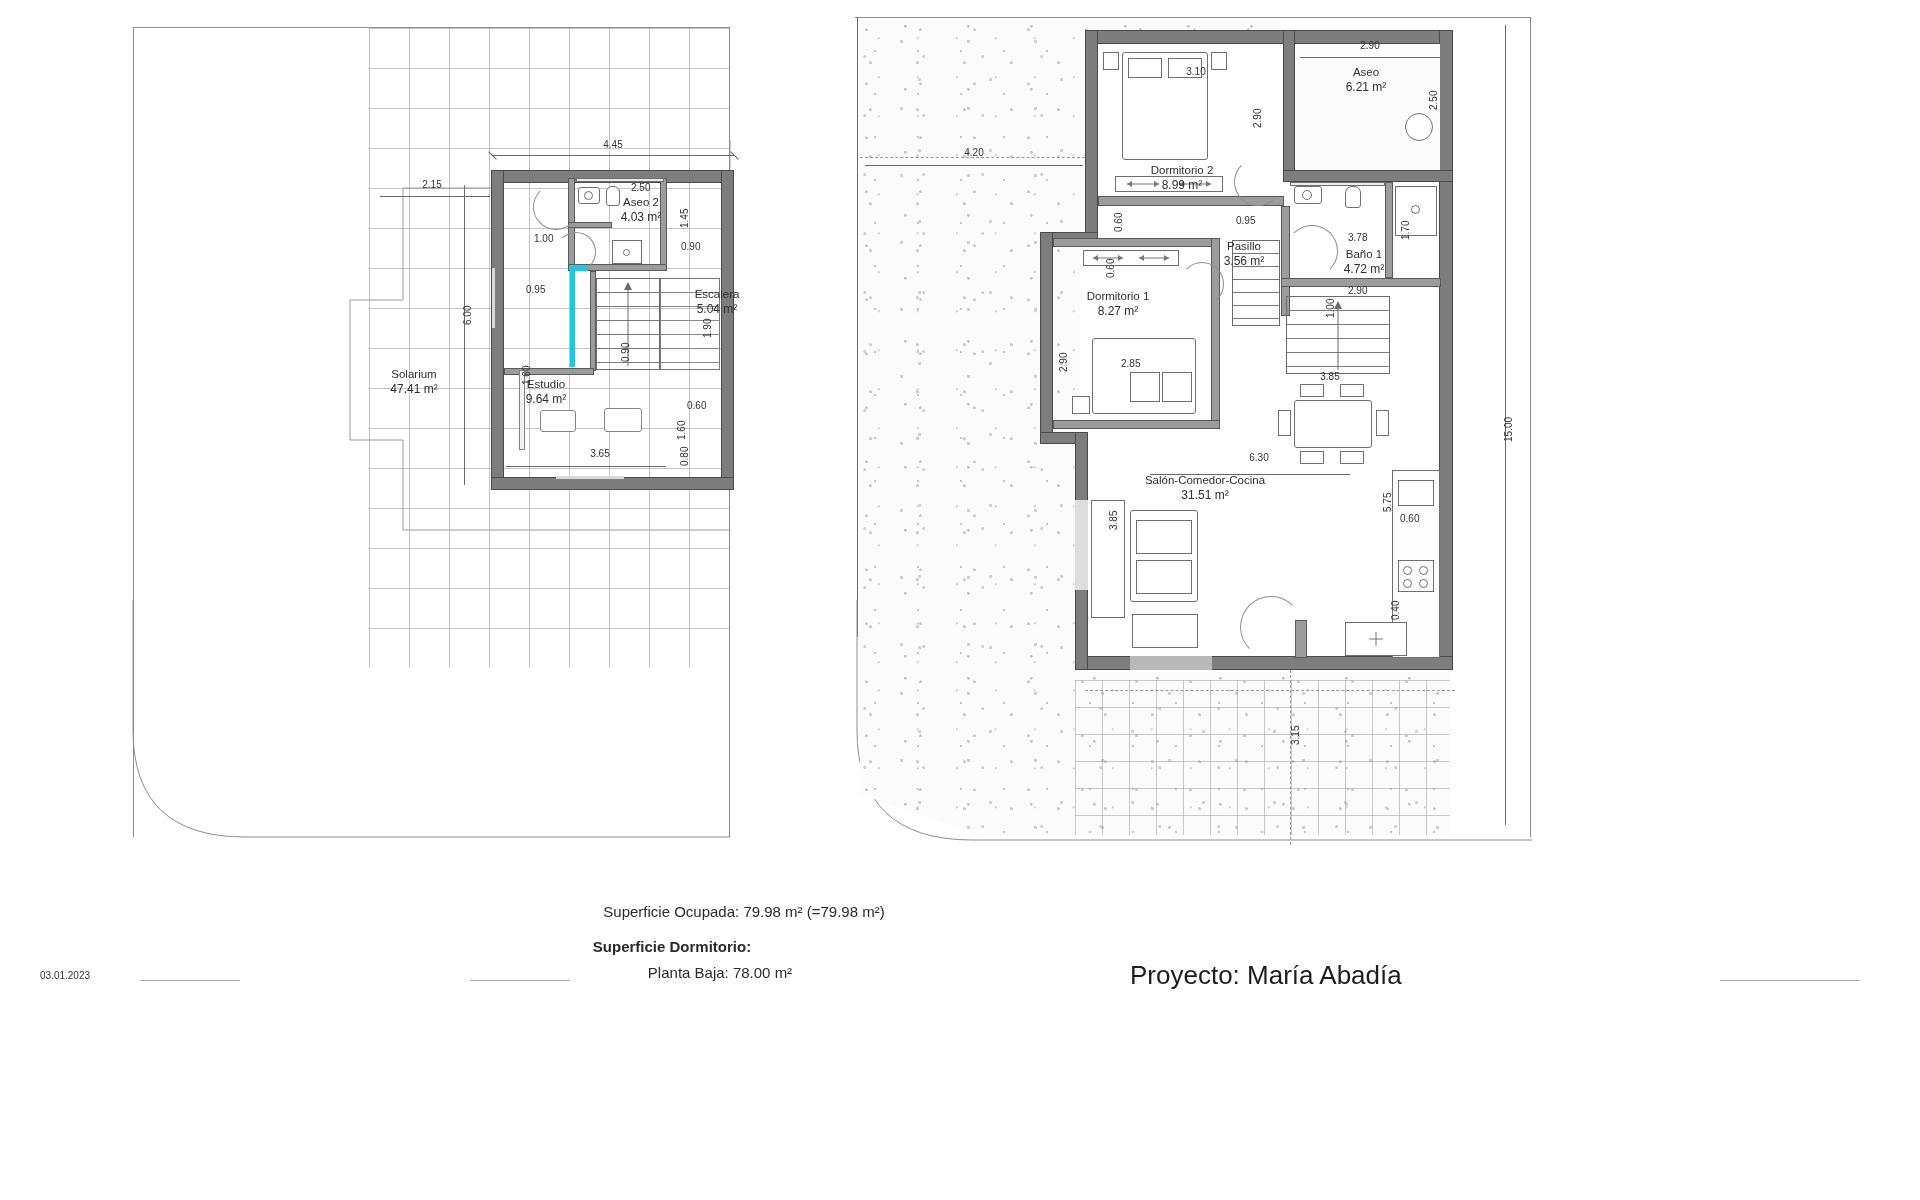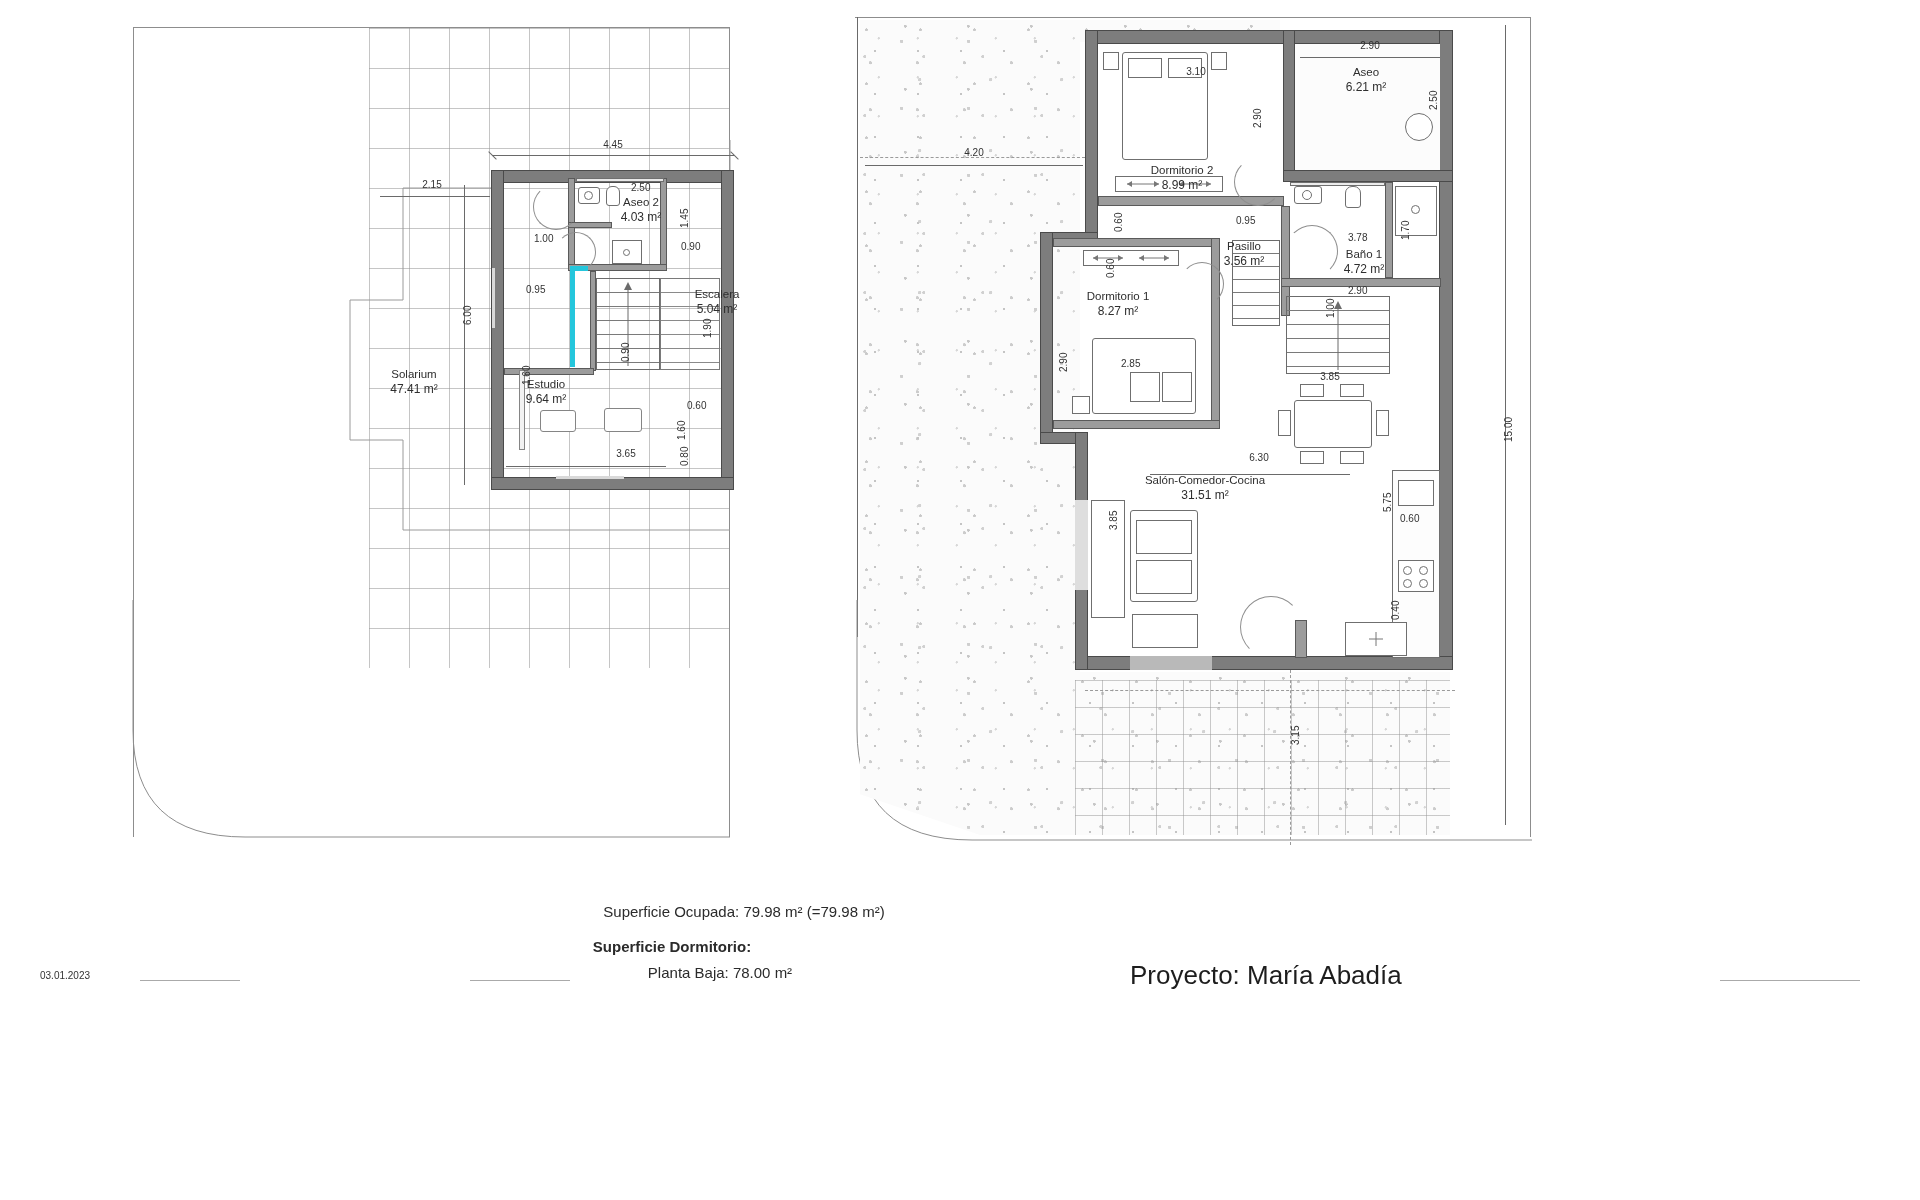--- a/index.html
+++ b/index.html
@@ -273,21 +273,21 @@
     <div class="vdim" style="left:462px; top:325px;">6.00</div>
 
     <div class="vdim" style="left:702px; top:338px;">1.90</div>
     <div class="vdim" style="left:620px; top:362px;">0.90</div>
     <div class="vdim" style="left:521px; top:385px;">1.60</div>
     <div class="dim" style="left:687px; top:400px;">0.60</div>
     <div class="vdim" style="left:676px; top:440px;">1.60</div>
     <div class="vdim" style="left:679px; top:466px;">0.80</div>
 
     <div class="dline-h" style="left:506px; top:466px; width:160px;"></div>
-    <div class="dim c" style="left:626px; top:448px;">3.65</div>
+    <div class="dim c" style="left:600px; top:448px;">3.65</div>
 
     <div class="lbl c" style="left:414px; top:368px; text-align:center;">
       <div class="room-name">Solarium</div>
       <div class="room-area">47.41 m²</div>
     </div>
     <div class="lbl c" style="left:641px; top:196px; text-align:center;">
       <div class="room-name">Aseo 2</div>
       <div class="room-area">4.03 m²</div>
     </div>
     <div class="lbl c" style="left:693px; top:288px; text-align:center;margin-left:24px;">

